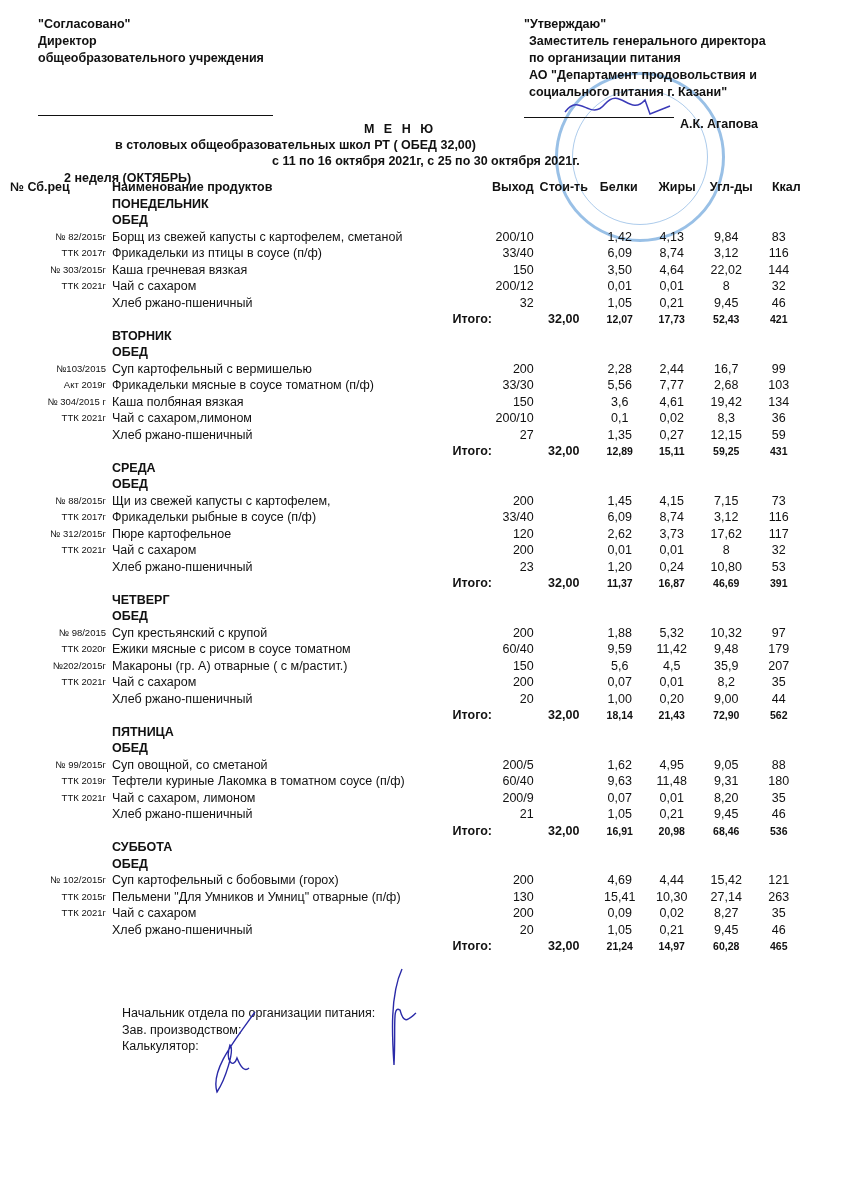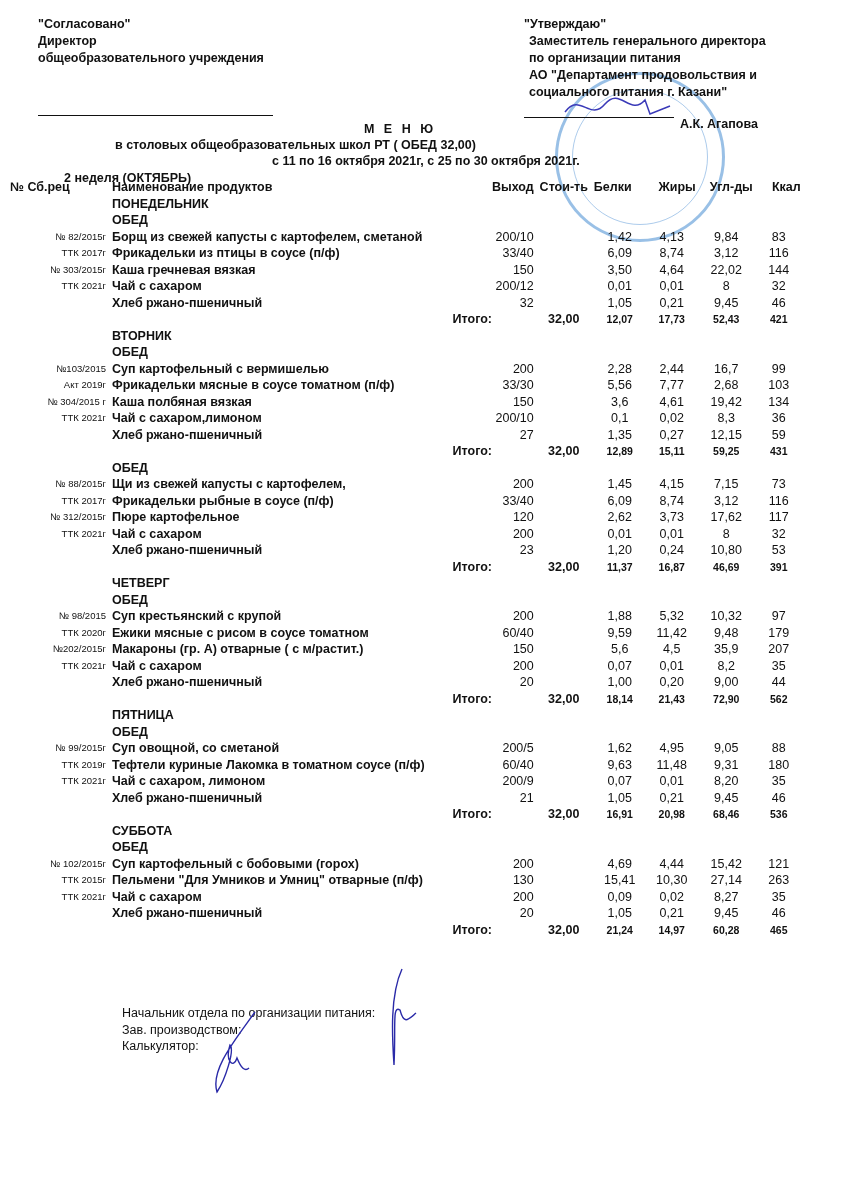--- a/index.html
+++ b/index.html
@@ -18,24 +18,24 @@
   .week { left: 64px; top: 171px; font-weight: bold; }
 
   .stamp { left: 555px; top: 72px; width: 170px; height: 170px; border-radius: 50%;
            border: 3px solid rgba(70,140,210,0.55); box-sizing: border-box; }
   .stamp::after { content: ""; position: absolute; left: 14px; top: 14px; right: 14px; bottom: 14px;
            border-radius: 50%; border: 1.5px solid rgba(70,140,210,0.45); }
 
   table.menu { position: absolute; left: 10px; top: 179px; border-collapse: collapse; }
   table.menu td { padding: 0; height: 16.5px; line-height: 16.5px; white-space: nowrap; vertical-align: middle; }
   .c-code { width: 96px; text-align: right; padding-right: 6px !important; font-size: 9.5px; }
-  .c-name { width: 380px; font-size: 12.5px; font-weight: bold; }
+  .c-name { width: 380px; font-size: 12.5px; }
   .c-out { width: 32px; text-align: right; }
   .c-cost { width: 60px; text-align: center; }
-  .c-prot { width: 50px; text-align: left; padding-right: 2px !important; }
+  .c-prot { width: 50px; text-align: center; padding-right: 2px !important; }
   .c-fat { width: 50px; text-align: right; padding-right: 2px !important; }
   .c-carb { width: 55px; text-align: right; padding-right: 2px !important; }
   .c-kcal { width: 46px; text-align: right; padding-right: 2px !important; }
   .num { text-align: center !important; padding-right: 0 !important; }
   tr.head td { font-weight: bold; font-size: 12.5px; }
   tr.head .c-code { font-size: 12.5px; text-align: left; padding-right: 0 !important; }
   tr.day td, tr.meal td { font-weight: bold; }
   tr.total td { font-weight: bold; }
   tr.total .small { font-size: 10.5px; }
   tr.total .lbl { text-align: right; padding-right: 0 !important; }
@@ -237,20 +237,30 @@
       <tr class="total">
         <td class="c-code"></td>
         <td class="c-name lbl">Итого:</td>
         <td class="c-out"></td>
         <td class="c-cost">32,00</td>
         <td class="c-prot small num">12,89</td>
         <td class="c-fat small num">15,11</td>
         <td class="c-carb small num">59,25</td>
         <td class="c-kcal small num">431</td>
       </tr>
+      <tr class="day">
+        <td class="c-code"></td>
+        <td class="c-name">СРЕДА</td>
+        <td class=""></td>
+        <td class=""></td>
+        <td class=""></td>
+        <td class=""></td>
+        <td class=""></td>
+        <td class=""></td>
+      </tr>
       <tr class="meal">
         <td class="c-code"></td>
         <td class="c-name">ОБЕД</td>
         <td class=""></td>
         <td class=""></td>
         <td class=""></td>
         <td class=""></td>
         <td class=""></td>
         <td class=""></td>
       </tr>

